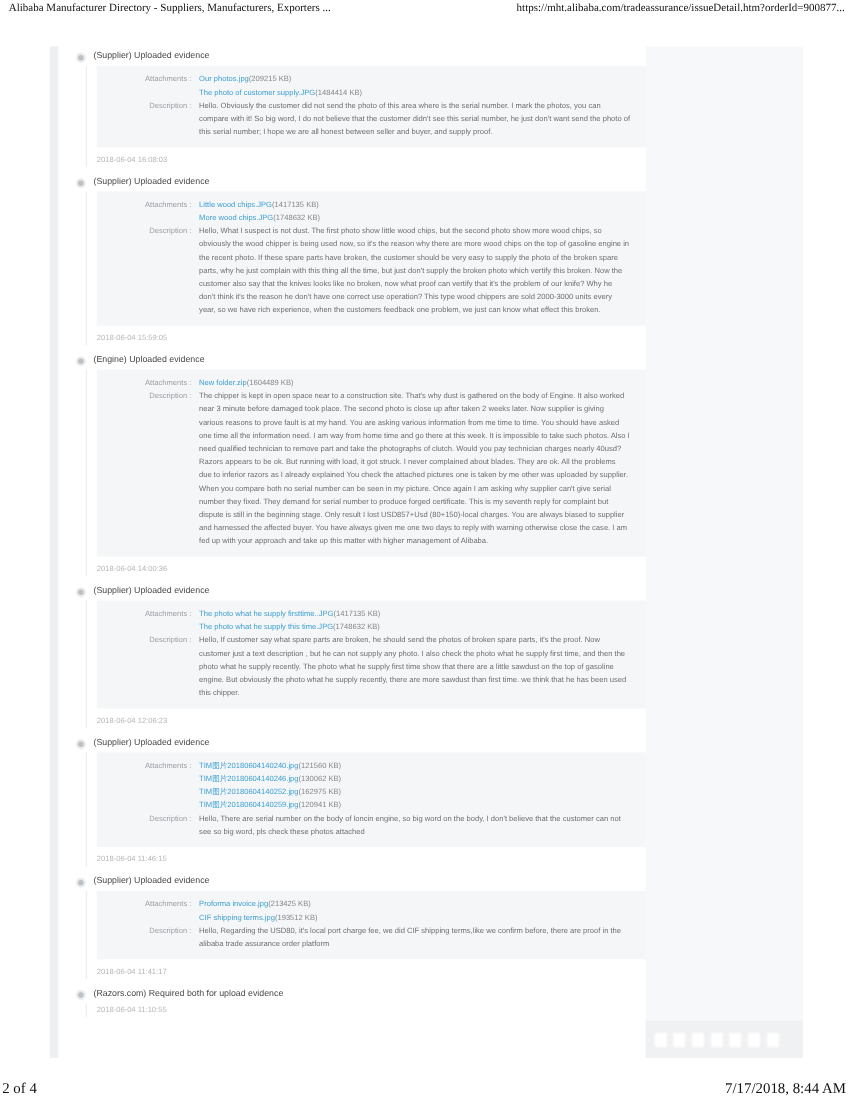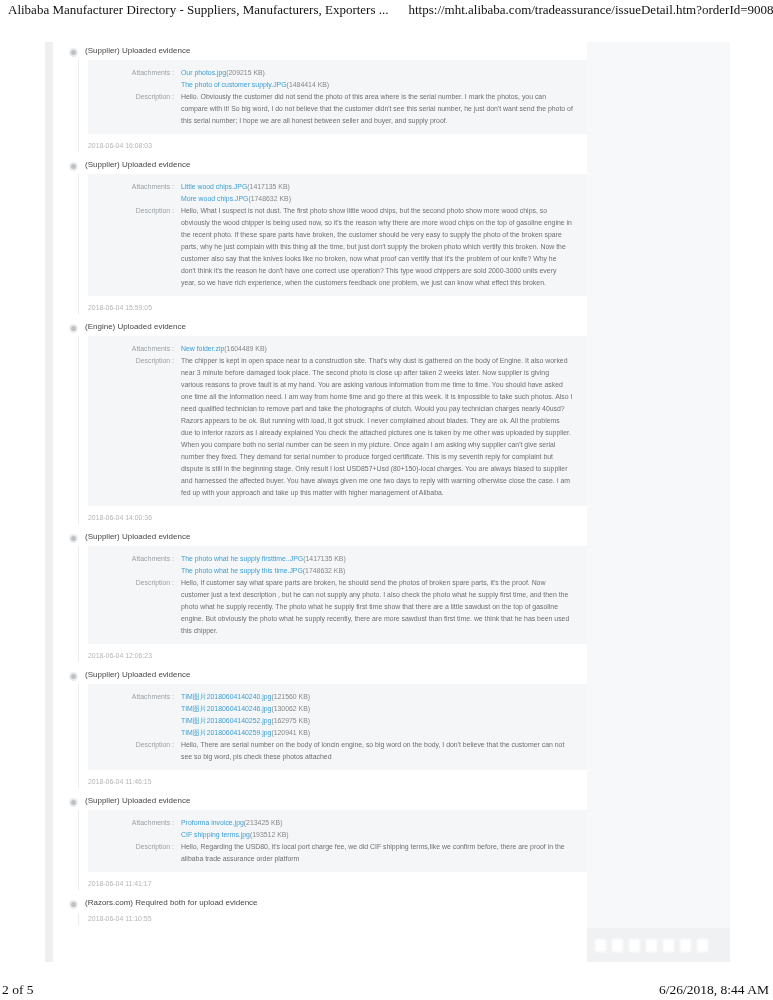--- a/index.html
+++ b/index.html
@@ -7,21 +7,21 @@
   html,body { margin:0; padding:0; }
   body {
     width:773px; height:1000px; position:relative; background:#ffffff;
     font-family:"Liberation Sans", sans-serif; overflow:hidden;
   }
 
   
   .print-header {
     position:absolute; top:2px; left:8px; right:5px;
     display:flex; justify-content:space-between; gap:20px;
-    font-family:"Liberation Serif", serif; font-size:13px; color:#111;
+    font-family:"Liberation Serif", serif; font-size:10px; color:#111;
     white-space:nowrap;
   }
   .print-footer {
     position:absolute; bottom:2px; left:2px; right:4px;
     display:flex; justify-content:space-between;
     font-family:"Liberation Serif", serif; font-size:13.5px; color:#111;
   }
 
   
   .page-body {
@@ -221,15 +221,15 @@
       </div>
     </div>
   <div class="right-strip">
     <div class="wm-zone">
       <div class="wm-bar"></div>
     </div>
   </div>
 </div>
 
 <footer class="print-footer">
-  <span>2 of 5</span>
-  <span>6/26/2018, 8:44 AM</span>
+  <span>2 of 4</span>
+  <span>7/17/2018, 8:44 AM</span>
 </footer>
 
 </body></html>

